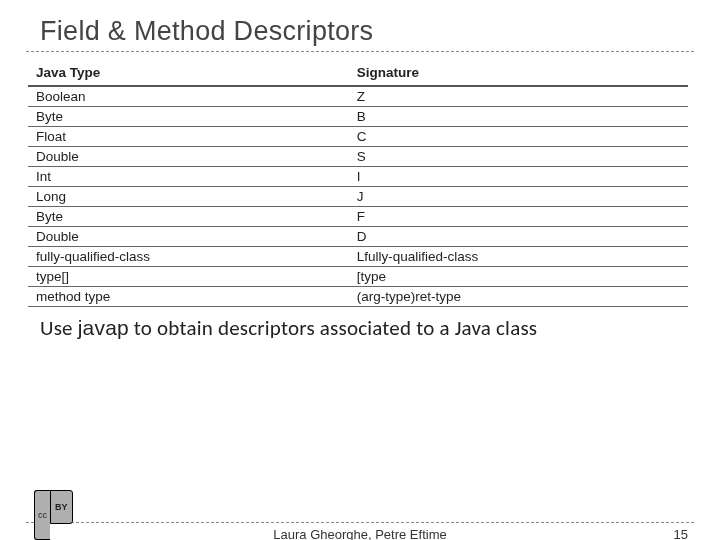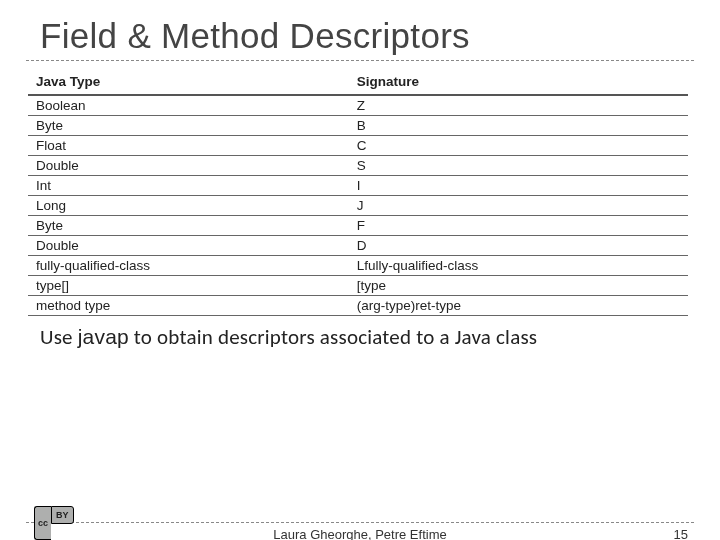--- a/index.html
+++ b/index.html
@@ -1,30 +1,30 @@
 <!DOCTYPE html>
 <html><head>
 <meta charset="utf-8">
 <style>
 html,body{margin:0;padding:0;width:720px;height:540px;background:#fff;font-family:Arial,Helvetica,sans-serif;color:#232323;box-sizing:border-box;overflow:hidden}
 .slide{position:relative;width:720px;height:540px;box-sizing:border-box}
-.title{font-size:35px;color:#444;letter-spacing:0.3px;margin:16px 0 4px 40px}
+.title{font-size:27px;color:#444;letter-spacing:0.3px;margin:16px 0 4px 40px}
 .hr-dash{border:none;border-top:1.5px dashed #888;margin:0 26px 6px 26px}
 .tbl{border-collapse:collapse;margin:8px 28px;width:660px;font-size:13.5px}
 .tbl th{text-align:left;font-weight:700;padding:5px 8px 5px 8px;border-bottom:2px solid #555}
 .tbl td{padding:2px 8px;border-bottom:1px solid #666}
 .caption{font-family:Calibri,Arial,sans-serif;font-size:21px;margin:8px 0 4px 40px;letter-spacing:0.2px}
 .code{font-family:Liberation Sans, sans-serif}
 .footer{position:absolute;bottom:12px;left:0;right:0;height:22px}
 .footer-hr{border:none;border-top:1.5px dashed #888;margin:0 26px 6px 26px}
 .cc{position:absolute;left:34px;bottom:4px}
 .cc-badge{display:inline-block;font-size:0}
 .cc-badge span{display:inline-block;height:16px;line-height:16px;font-size:9px;vertical-align:top;font-family:Arial}
-.cc-l{background:#aeafae;border:1px solid #000;border-right:none;border-radius:3px 0 0 3px;padding:8px 3px;font-weight:700}
-.cc-r{background:#aeafae;border:1px solid #000;border-radius:0 3px 3px 0;padding:0 4px;font-weight:700}
+.cc-l{background:#aeafae;border:1px solid #000;border-right:none;border-radius:3px 0 0 3px;padding:16px 3px;font-weight:400}
+.cc-r{background:#aeafae;border:1px solid #000;border-radius:0 3px 3px 0;padding:8px 4px;font-weight:700}
 .authors{position:absolute;left:0;right:0;bottom:2px;text-align:center;font-size:13px;color:#333}
 .pagenum{position:absolute;right:32px;bottom:2px;font-size:13px;color:#333}
 </style>
 </head>
 <body>
 
 <div class="slide">
   <div class="title">Field &amp; Method Descriptors</div>
   <hr class="hr-dash">
 

